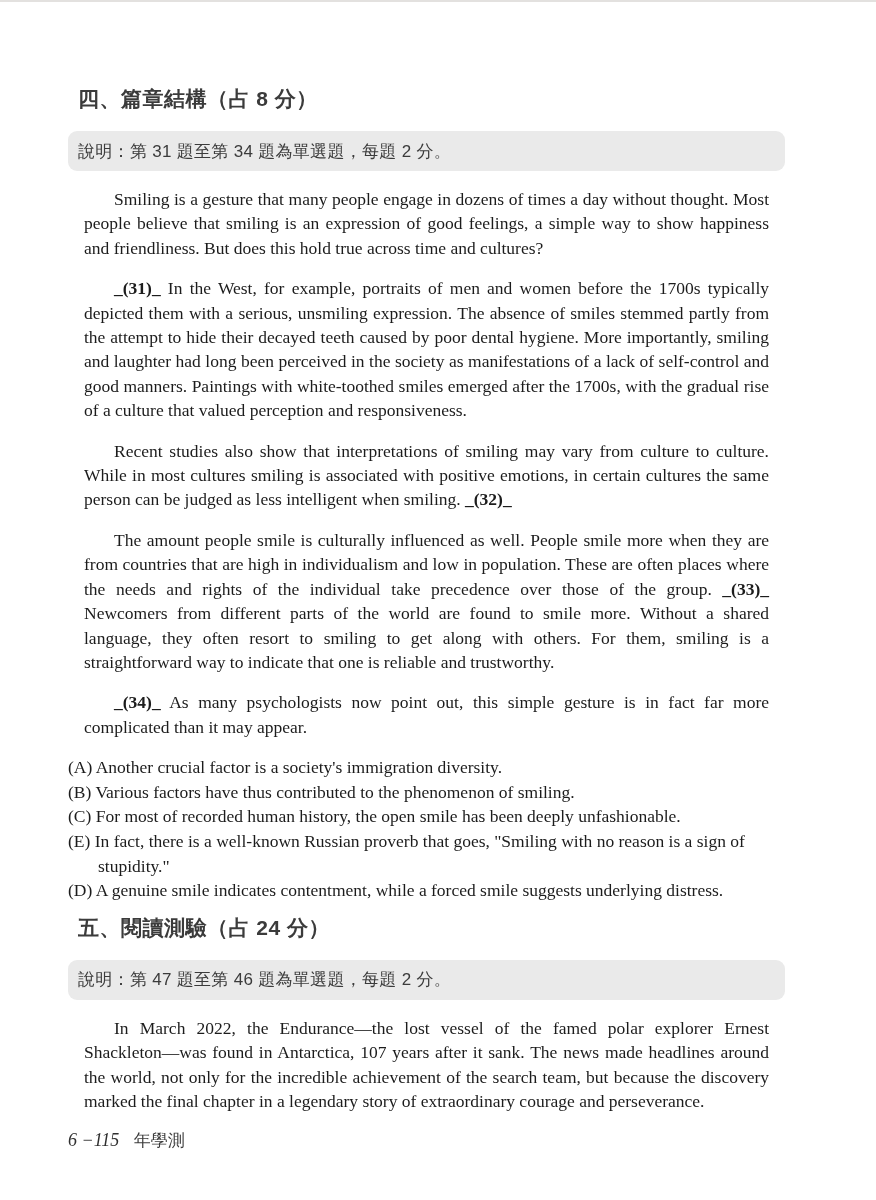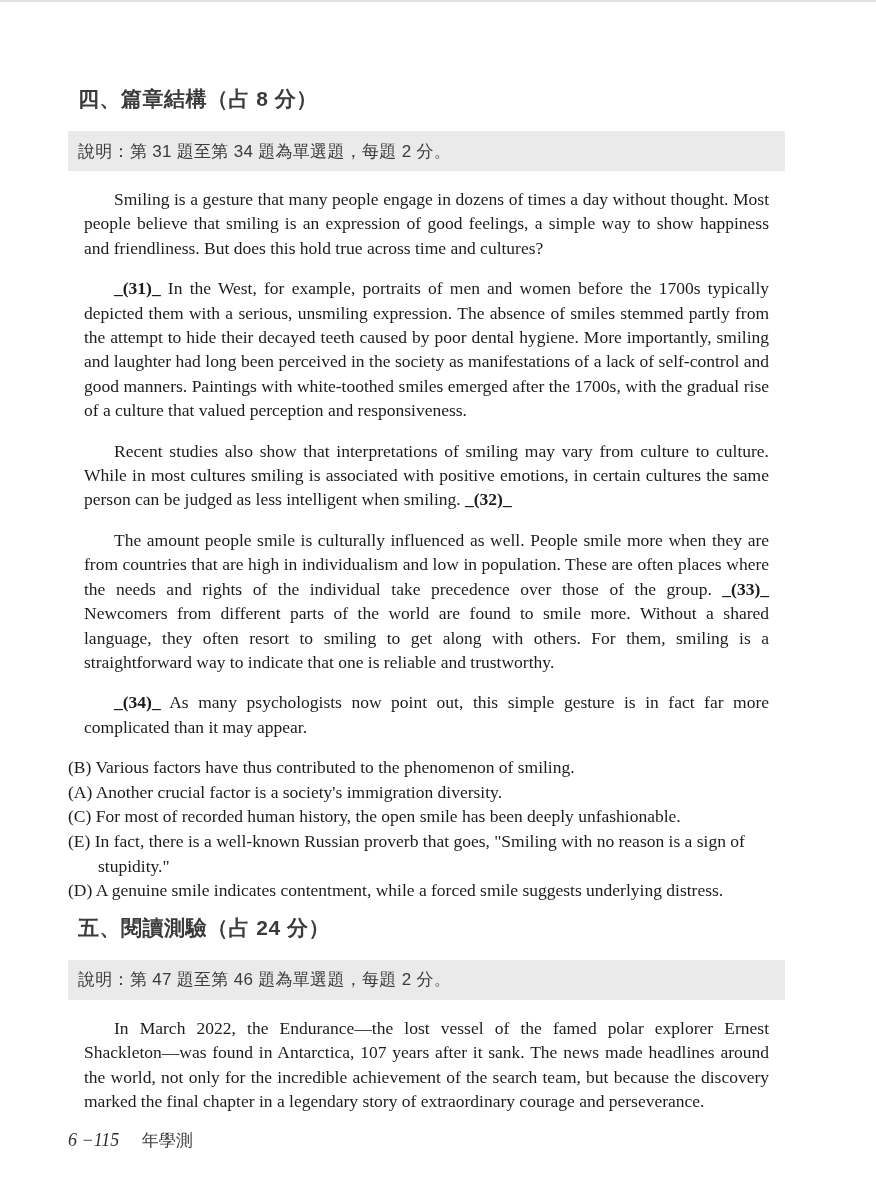--- a/index.html
+++ b/index.html
@@ -40,20 +40,21 @@
     margin-top: 20px;
     background: #eaeaea;
     min-height: 40px;
     display: flex;
     align-items: center;
     padding: 0 10px;
     box-sizing: border-box;
     font-size: 17px;
     color: #3b3b3b;
     letter-spacing: 0.3px;
+    border-radius: 9px;
   }
   .group {
     font-size: 18px;
     font-weight: 500;
     color: #3b3b3b;
     margin: 22px 0 0 0;
     line-height: 22px;
     text-decoration: underline;
     text-underline-offset: 4px;
     letter-spacing: 0.3px;
@@ -85,21 +86,21 @@
     font-family: "Liberation Serif", serif;
     font-weight: 400;
     font-style: italic;
     font-size: 18px;
     color: #2f2f2f;
   }
   .footer .exam {
     font-family: "Liberation Sans", sans-serif;
     font-size: 17px;
     color: #3b3b3b;
-    margin-left: 18px;
+    margin-left: 10px;
   }
 </style>
 </head>
 <body>
 
 <div class="page">
   <div class="top-edge"></div>
 
   <section>
     <h2 class="sec-title first">四、篇章結構（占 8 分）</h2>
@@ -111,22 +112,22 @@
 
     <div class="passage" id="passage-structure">
         <p><span>Smiling is a gesture that many people engage in dozens of times a day without thought. Most people believe that smiling is an expression of good feelings, a simple way to show happiness and friendliness. But does this hold true across time and cultures?</span></p>
         <p><span class="bseg">_(31)_</span><span> In the West, for example, portraits of men and women before the 1700s typically depicted them with a serious, unsmiling expression. The absence of smiles stemmed partly from the attempt to hide their decayed teeth caused by poor dental hygiene. More importantly, smiling and laughter had long been perceived in the society as manifestations of a lack of self-control and good manners. Paintings with white-toothed smiles emerged after the 1700s, with the gradual rise of a culture that valued perception and responsiveness.</span></p>
         <p><span>Recent studies also show that interpretations of smiling may vary from culture to culture. While in most cultures smiling is associated with positive emotions, in certain cultures the same person can be judged as less intelligent when smiling. </span><span class="bseg">_(32)_</span></p>
         <p><span>The amount people smile is culturally influenced as well. People smile more when they are from countries that are high in individualism and low in population. These are often places where the needs and rights of the individual take precedence over those of the group. </span><span class="bseg">_(33)_</span><span> Newcomers from different parts of the world are found to smile more. Without a shared language, they often resort to smiling to get along with others. For them, smiling is a straightforward way to indicate that one is reliable and trustworthy.</span></p>
         <p><span class="bseg">_(34)_</span><span> As many psychologists now point out, this simple gesture is in fact far more complicated than it may appear.</span></p>
       </div>
 
     <div class="options" id="options-structure">
+        <div class="option"><span>(A)</span> <span>Another crucial factor is a society's immigration diversity.</span></div>
         <div class="option"><span>(B)</span> <span>Various factors have thus contributed to the phenomenon of smiling.</span></div>
-        <div class="option"><span>(A)</span> <span>Another crucial factor is a society's immigration diversity.</span></div>
         <div class="option"><span>(C)</span> <span>For most of recorded human history, the open smile has been deeply unfashionable.</span></div>
         <div class="option"><span>(E)</span> <span>In fact, there is a well-known Russian proverb that goes, "Smiling with no reason is a sign of stupidity."</span></div>
         <div class="option"><span>(D)</span> <span>A genuine smile indicates contentment, while a forced smile suggests underlying distress.</span></div>
       </div>
   </section>
 
   <section>
     <h2 class="sec-title second">五、閱讀測驗（占 24 分）</h2>
 
     <div class="bar" style="background: rgb(234, 234, 234);">

